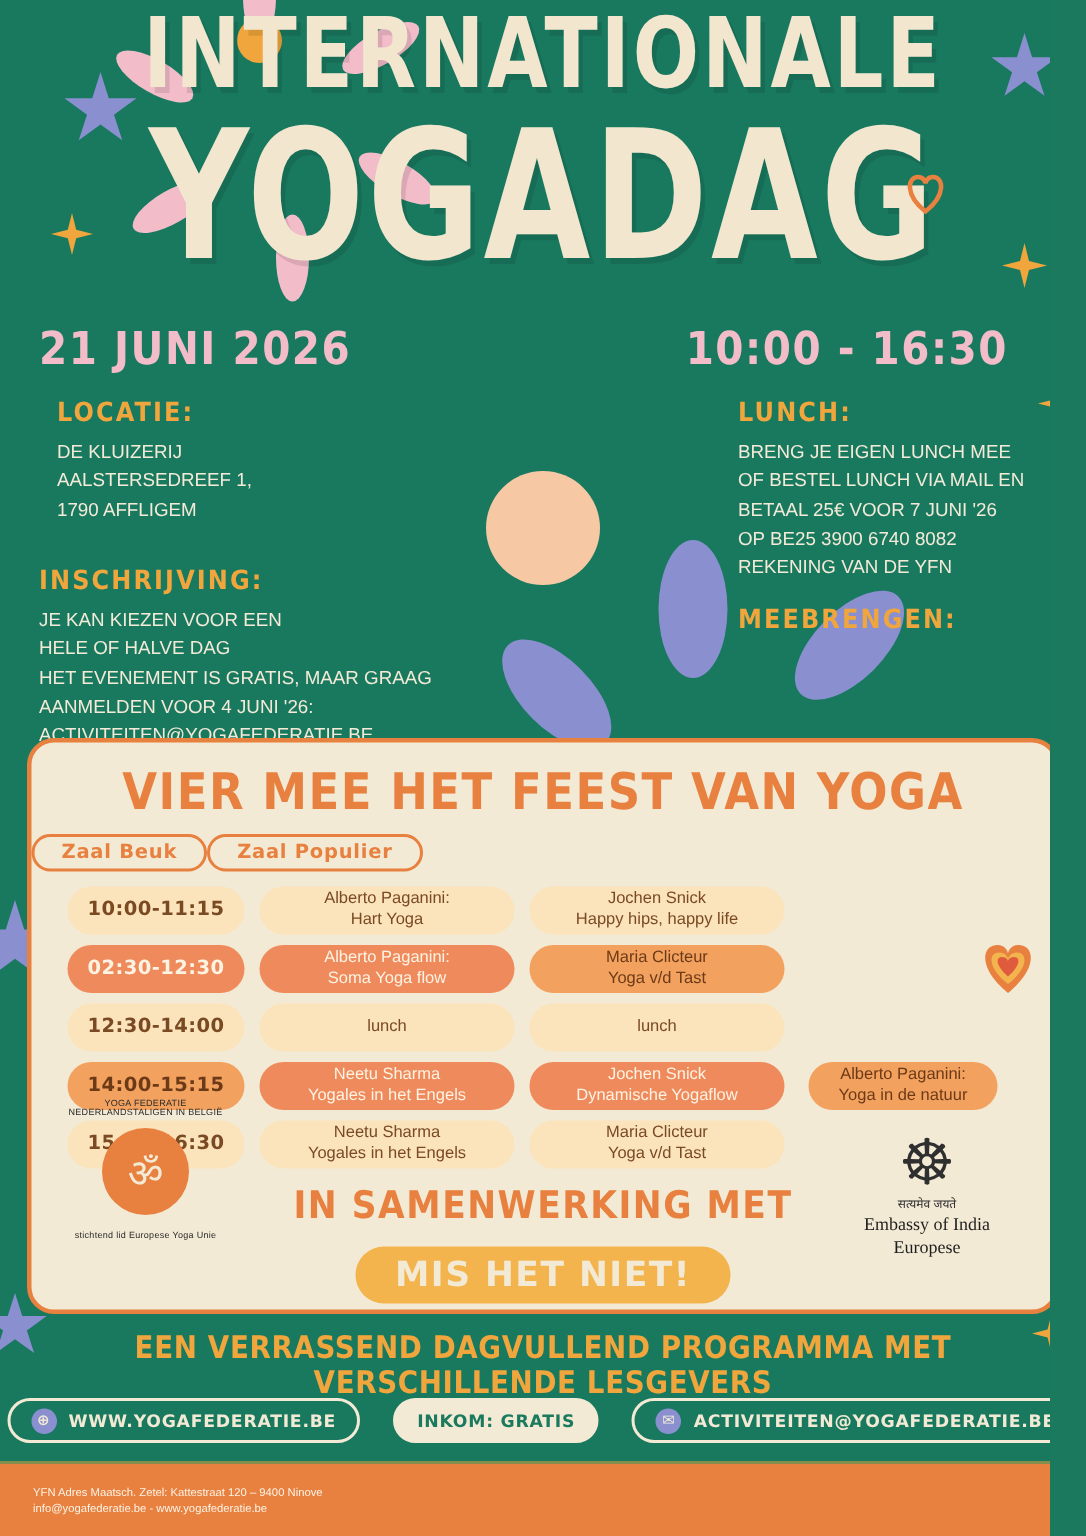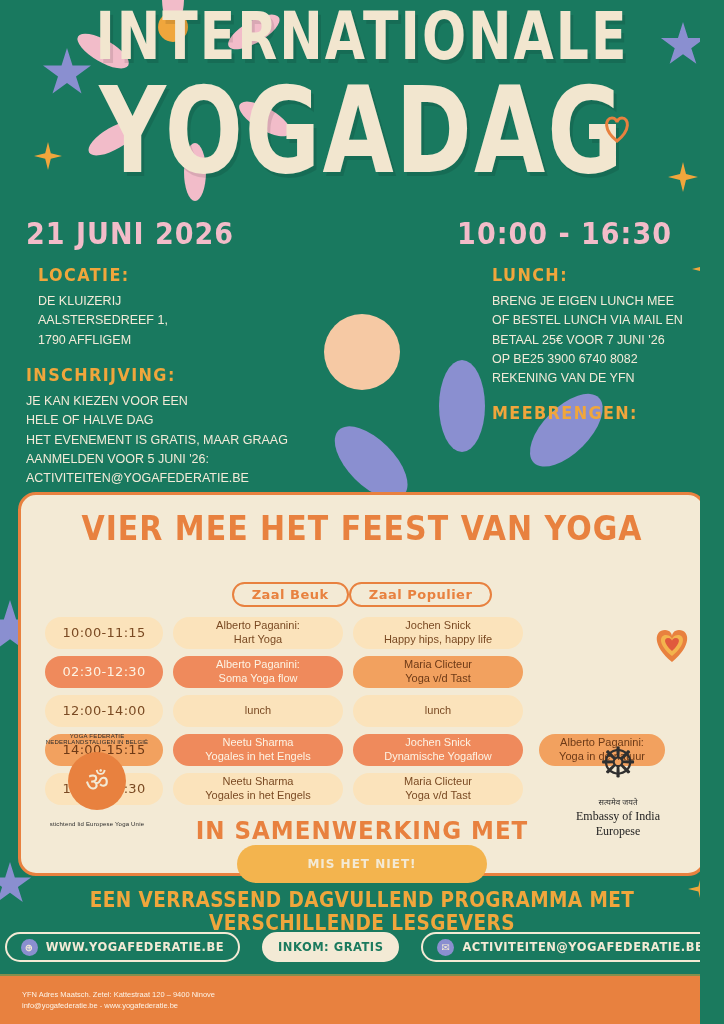--- a/index.html
+++ b/index.html
@@ -83,72 +83,72 @@
     position: absolute; left: 18px; top: 492px; width: 688px; height: 384px;
     background: #f3ead5; border: 3px solid #e8813f; border-radius: 18px;
     z-index: 4;
   }
   .card-title {
     text-align: center; margin-top: 16px;
     font-family: "DejaVu Sans", sans-serif; font-weight: bold;
     font-size: 30px; color: #e8813f; letter-spacing: 1px;
     transform: scaleY(1.12);
   }
-  .room-heads { display: flex; justify-content: center; margin-top: 36px; }
+  .room-heads { display: flex; justify-content: flex-start; margin-top: 10px; }
   .room-pill {
     background: #f3ead5; border: 2px solid #e8813f; color: #e8813f;
     border-radius: 14px; padding: 3px 18px;
     font-family: "DejaVu Sans", sans-serif; font-weight: bold; font-size: 13px;
     letter-spacing: 0.5px;
   }
   .sched { margin-top: 10px; padding: 0 24px; }
   .row { display: flex; align-items: center; gap: 10px; margin-bottom: 7px; height: 32px; }
   .cell {
     border-radius: 16px; font-size: 11px; line-height: 1.25;
     display: flex; flex-direction: column; justify-content: center; align-items: center;
     height: 32px; text-align: center; padding: 0 6px;
   }
-  .c-time { width: 118px; font-family: "DejaVu Sans", sans-serif; font-weight: normal; font-size: 13px; letter-spacing: 0.3px; }
+  .c-time { width: 118px; font-family: "DejaVu Sans", sans-serif; font-weight: bold; font-size: 13px; letter-spacing: 0.3px; }
   .c-room { width: 170px; }
   .c-extra { width: 126px; margin-left: 6px; }
   .peach { background: #fbe3bb; color: #7a4a23; }
   .orange { background: #ef8a5c; color: #fdf3e3; }
   .salmon { background: #f2a15f; color: #6d3a17; }
 
   .collab {
     text-align: center; margin-top: 12px;
     font-family: "DejaVu Sans", sans-serif; font-weight: bold;
     font-size: 23px; color: #e8813f; letter-spacing: 1px; transform: scaleY(1.1);
   }
   .cta {
-    margin: 2px auto 0; width: 250px; height: 38px;
+    margin: 14px auto 0; width: 250px; height: 38px;
     background: #f3b44e; border-radius: 20px;
     display: flex; align-items: center; justify-content: center;
     font-family: "DejaVu Sans", sans-serif; font-weight: bold;
-    font-size: 12px; color: #f3ead5; letter-spacing: 1px;
+    font-size: 23px; color: #f3ead5; letter-spacing: 1px;
   }
 
   
   .yfn-logo { position: absolute; left: 22px; bottom: 38px; width: 108px; height: 108px; }
   .yfn-circle {
     position: absolute; left: 50%; top: 50%; transform: translate(-50%,-50%);
     width: 58px; height: 58px; border-radius: 50%; background: #e8813f;
     display: flex; align-items: center; justify-content: center;
     color: #f3ead5; font-size: 26px; font-family: "DejaVu Sans", sans-serif;
   }
   .yfn-text-top, .yfn-text-bot {
     position: absolute; width: 100%; text-align: center;
     font-size: 6px; color: #2b2b2b; letter-spacing: 0.2px;
   }
   .yfn-text-top { top: 6px; }
   .yfn-text-bot { bottom: 8px; }
 
   .embassy { position: absolute; right: 26px; bottom: 34px; width: 118px; text-align: center; }
   .emb-glyph { font-size: 42px; line-height: 1; color: #2f2f2f; }
-  .emb-sanskrit { font-size: 8px; color: #2f2f2f; margin-top: 12px; }
+  .emb-sanskrit { font-size: 8px; color: #2f2f2f; margin-top: 0; }
   .emb-l1 { font-family: "Liberation Serif", serif; font-size: 12px; color: #1d1d1d; margin-top: 2px; }
   .emb-l2 { font-family: "Liberation Serif", serif; font-size: 12px; color: #1d1d1d; }
 
   
   .tagline {
     position: absolute; left: 0; top: 890px; width: 724px; text-align: center;
     font-family: "DejaVu Sans", sans-serif; font-weight: bold;
     font-size: 18.5px; color: #f0a63c; letter-spacing: 0.4px; transform: scaleY(1.12);
   }
   .pills { position: absolute; left: 0; top: 932px; width: 724px; display: flex; justify-content: center; gap: 22px; align-items: center; }
@@ -242,26 +242,26 @@
   <div class="date-line">21 JUNI 2026</div>
   <div class="time-line">10:00 - 16:30</div>
 
   <div class="blk" style="left:38px; top:262px; width:300px;">
     <h3>LOCATIE:</h3>
     <div style="white-space:pre-line;">DE KLUIZERIJ
 AALSTERSEDREEF 1,
 1790 AFFLIGEM</div>
   </div>
 
-  <div class="blk" style="left:26px; top:362px; width:320px;">
+  <div class="blk" style="left:26px; top:374px; width:320px;">
     <h3>INSCHRIJVING:</h3>
     <div style="white-space:pre-line;">JE KAN KIEZEN VOOR EEN
 HELE OF HALVE DAG
 HET EVENEMENT IS GRATIS, MAAR GRAAG
-AANMELDEN VOOR 5 JUNI '26:
+AANMELDEN VOOR 4 JUNI '26:
 ACTIVITEITEN@YOGAFEDERATIE.BE</div>
   </div>
 
   <div class="blk right" style="left:492px; top:262px; width:226px;">
     <h3>LUNCH:</h3>
     <div style="white-space:pre-line;">BRENG JE EIGEN LUNCH MEE
 OF BESTEL LUNCH VIA MAIL EN
 BETAAL 25€ VOOR 7 JUNI '26
 OP BE25 3900 6740 8082
 REKENING VAN DE YFN</div>
@@ -290,21 +290,21 @@
       </div>
       <div class="row">
         <div class="cell c-time orange">02:30-12:30</div>
         <div class="cell c-room orange" style="white-space:pre-line;">Alberto Paganini:
 Soma Yoga flow</div>
         <div class="cell c-room salmon" style="white-space:pre-line;">Maria Clicteur
 Yoga v/d Tast</div>
         <div class="cell c-extra"></div>
       </div>
       <div class="row">
-        <div class="cell c-time peach">12:00-14:00</div>
+        <div class="cell c-time peach">12:30-14:00</div>
         <div class="cell c-room peach">lunch</div>
         <div class="cell c-room peach">lunch</div>
         <div class="cell c-extra"></div>
       </div>
       <div class="row">
         <div class="cell c-time salmon">14:00-15:15</div>
         <div class="cell c-room orange" style="white-space:pre-line;">Neetu Sharma
 Yogales in het Engels</div>
         <div class="cell c-room orange" style="white-space:pre-line;">Jochen Snick
 Dynamische Yogaflow</div>

